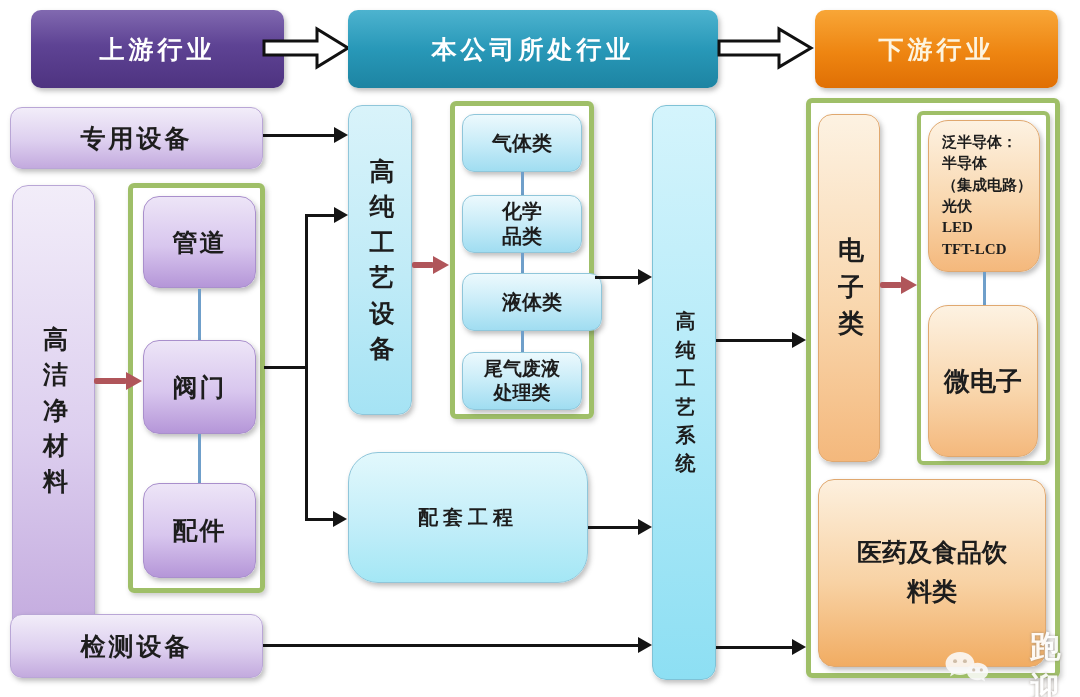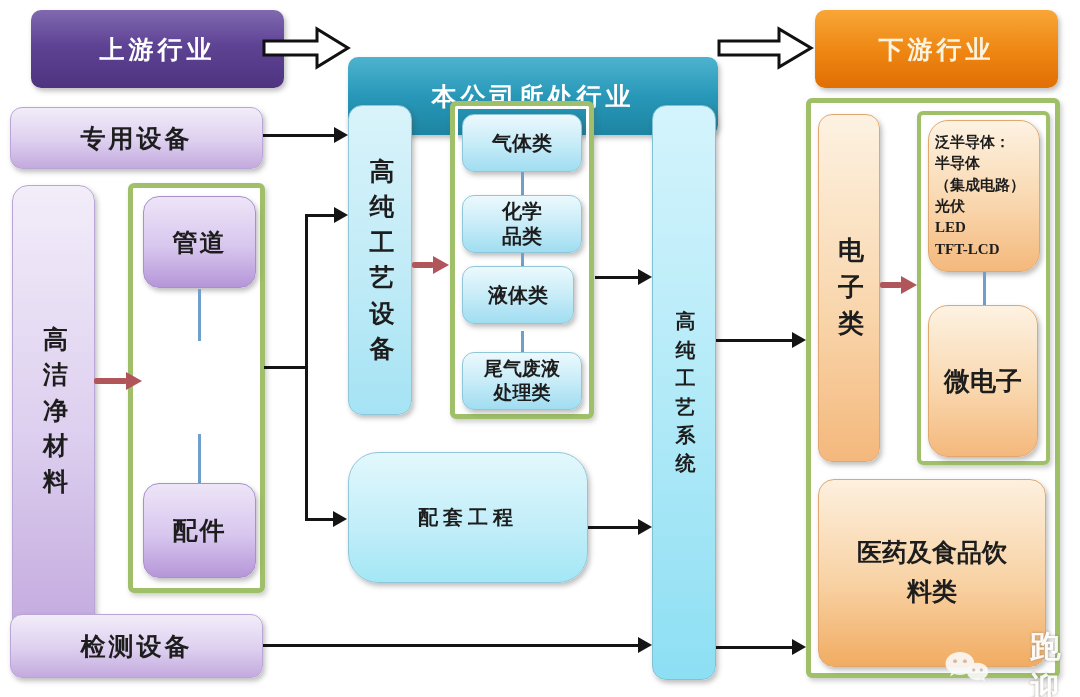--- a/index.html
+++ b/index.html
@@ -54,71 +54,72 @@
   .rhead { position:absolute; width:0; height:0;
            border-top:9px solid transparent; border-bottom:9px solid transparent;
            border-left:16px solid #b0555a; }
   .conn { position:absolute; width:3px; background:#6f9fca; }
   .blockarrow { position:absolute; }
   
   .wm { position:absolute; display:flex; align-items:center; gap:6px; opacity:.92; }
   .wm-text { font-family:"Liberation Sans","DejaVu Sans",sans-serif; font-weight:bold;
              font-size:31px; color:#ffffff; text-shadow:0 0 3px rgba(130,120,110,.75); letter-spacing:2px; }
   .pansemi { justify-content:flex-start; align-items:center; text-align:left;
-             padding-left:6px; font-size:15px; line-height:1.42; letter-spacing:0; }
+             padding-left:13px; font-size:15px; line-height:1.42; letter-spacing:0; }
 </style>
 </head>
 <body>
 
 <div id="canvas">
 
   <div class="box hdr hdr-purple" style="left:10px; top:10px; width:253px; height:78px;margin-left:21px;">上游行业</div>
 
   <svg class="blockarrow" style="left:262px; top:26px;" width="89" height="44" viewBox="0 0 89 44">
     <polygon points="2,15 55,15 55,3 86,22 55,41 55,29 2,29" fill="#ffffff" stroke="#111111" stroke-width="3"></polygon>
   </svg>
 
-  <div class="box hdr hdr-teal" style="left:348px; top:10px; width:370px; height:78px;margin-top:47px;">本公司所处行业</div>
+  <div class="box hdr hdr-teal" style="left:348px; top:10px; width:370px; height:78px;">本公司所处行业</div>
 
   <svg class="blockarrow" style="left:717px; top:26px;" width="97" height="44" viewBox="0 0 97 44">
     <polygon points="2,15 62,15 62,3 94,22 62,41 62,29 2,29" fill="#ffffff" stroke="#111111" stroke-width="3"></polygon>
   </svg>
 
   <div class="box hdr hdr-orange" style="left:815px; top:10px; width:243px; height:78px;">下游行业</div>
 
   <div class="box lav" style="left:10px; top:107px; width:253px; height:62px;">专用设备</div>
 
   <div class="box lav" style="left:12px; top:185px; width:83px; height:451px; border-radius:16px;">
     <span class="vwrap">高洁净材料</span>
   </div>
 
   <div class="grp" style="left:128px; top:183px; width:137px; height:410px;"></div>
 
   <div class="box lav2" style="left:143px; top:196px; width:113px; height:92px;">管道</div>
   <div class="conn" style="left:198px; top:289px; height:52px;"></div>
+  <div class="box lav2" style="left:143px; top:340px; width:113px; height:94px;">阀门</div>
   <div class="conn" style="left:198px; top:434px; height:50px;"></div>
   <div class="box lav2" style="left:143px; top:483px; width:113px; height:95px;">配件</div>
 
   <div class="box lav" style="left:10px; top:614px; width:253px; height:64px;">检测设备</div>
 
   <div class="rline" style="left:94px; top:378px; width:33px;"></div>
   <div class="rhead" style="left:126px; top:372px;"></div>
 
   <div class="box blu-tall" style="left:348px; top:105px; width:64px; height:310px;">
     <span class="vwrap">高纯工艺设备</span>
   </div>
 
   <div class="grp" style="left:450px; top:101px; width:144px; height:318px;"></div>
 
   <div class="box blu" style="left:462px; top:114px; width:120px; height:58px;">气体类</div>
   <div class="conn" style="left:521px; top:172px; height:24px;"></div>
   <div class="box blu pre" style="left:462px; top:195px; width:120px; height:58px; line-height:1.25;">化学
 品类</div>
   <div class="conn" style="left:521px; top:253px; height:21px;"></div>
-  <div class="box blu" style="left:462px; top:266px; width:112px; height:58px;">液体类</div>
+  <div class="box blu" style="left:462px; top:273px; width:140px; height:58px;">液体类</div>
   <div class="conn" style="left:521px; top:331px; height:22px;"></div>
   <div class="box blu pre" style="left:462px; top:352px; width:120px; height:58px; font-size:19px; line-height:1.25;">尾气废液
 处理类</div>
 
   <div class="box blu-big" style="left:348px; top:452px; width:240px; height:131px;">配套工程</div>
 
   <div class="box cyan-tall" style="left:652px; top:105px; width:64px; height:575px;">
     <span class="vwrap">高纯工艺系统</span>
   </div>
 

